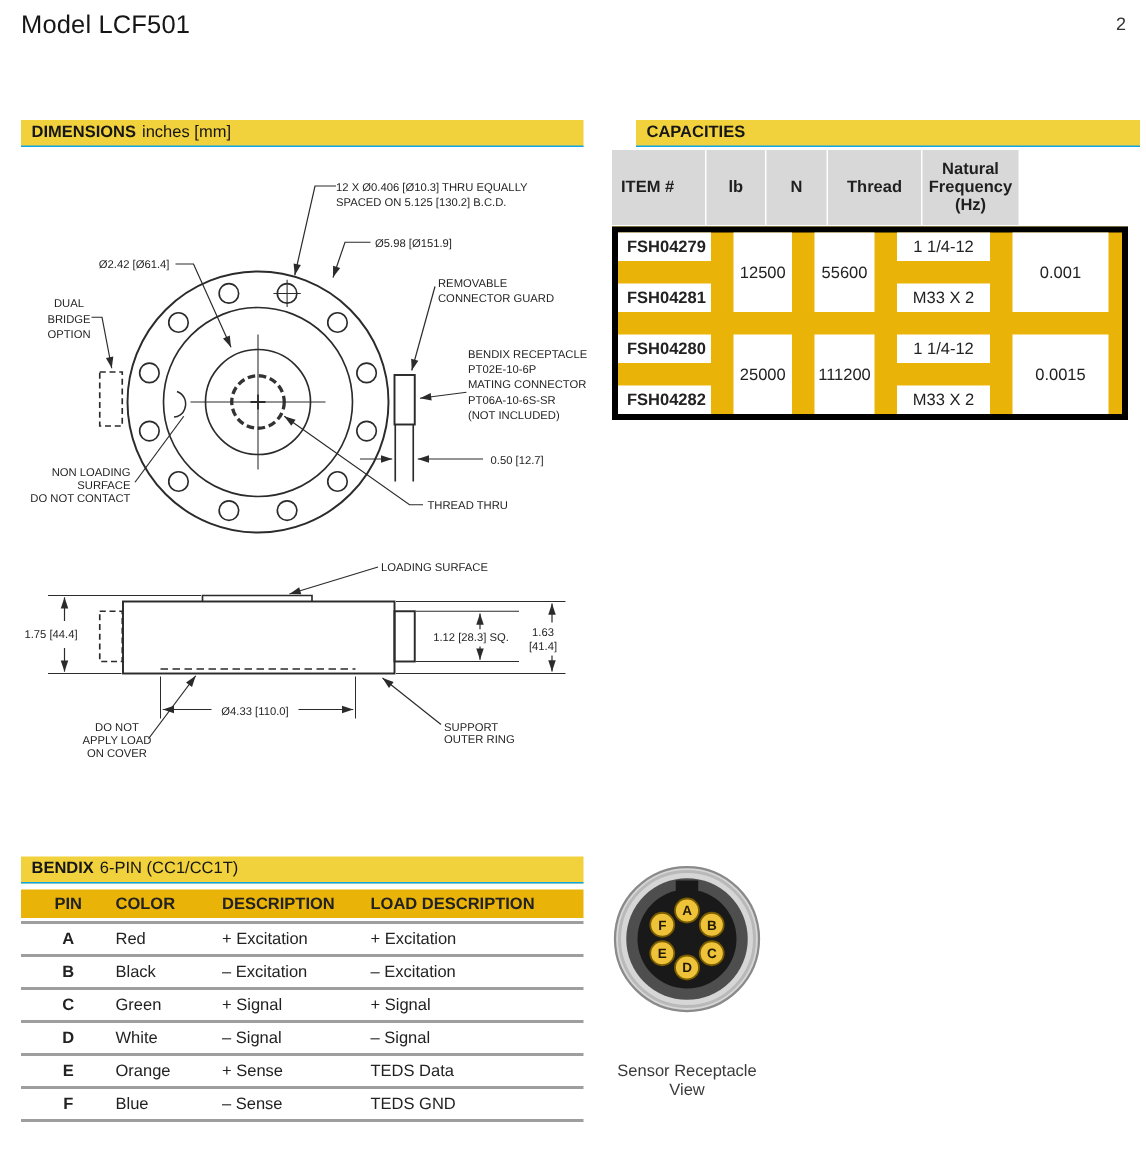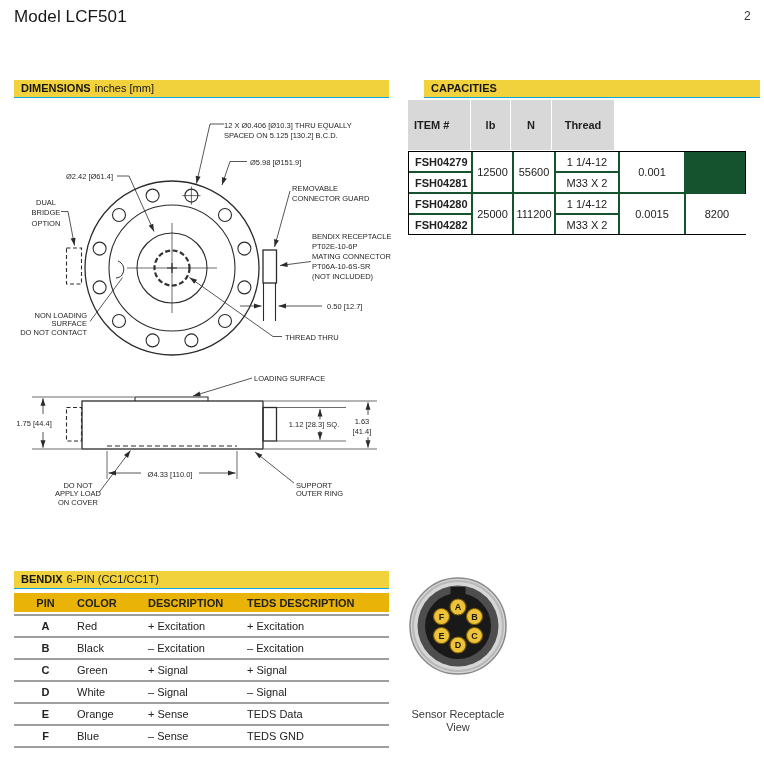--- a/index.html
+++ b/index.html
@@ -15,21 +15,21 @@
   .bar b{font-weight:bold;}
   .bar .rest{margin-left:4px;font-weight:normal;}
   
   .cap-head{left:408px;top:100px;width:336px;height:50px;display:grid;
             grid-template-columns:62px 39px 40px 62px 64px 62px;column-gap:1px;}
   .cap-head .hc{background:#D8D8D8;display:flex;flex-direction:column;align-items:center;
             justify-content:center;font-size:11px;font-weight:bold;line-height:12px;text-align:center;}
   .cap-head .hc.left{align-items:flex-start;padding-left:6px;}
   .cap-body{left:408px;top:151px;width:336px;display:grid;
             grid-template-columns:62px 39px 40px 62px 64px 62px;grid-auto-rows:19px;
-            gap:2px;background:#14532d;border:1px solid #000000;}
+            gap:15px;background:#eab308;border:4px solid #000000;}
   .cap-cell{background:#fff;display:flex;align-items:center;justify-content:center;
             font-size:11px;color:#222;}
   .cap-cell.item{justify-content:flex-start;padding-left:6px;font-weight:bold;}
   
   .bx-head{left:14px;top:593px;width:375px;height:19px;background:#eab308;display:grid;
            grid-template-columns:63px 71px 99px 1fr;align-items:center;
            font-size:11px;font-weight:bold;color:#222;}
   .bx-head .c0{text-align:center;}
   .bx-rows{left:14px;top:614px;width:375px;}
   .bx-row{height:22px;box-sizing:border-box;border-top:2px solid #9E9E9E;display:grid;
@@ -200,20 +200,25 @@
 
 <div class="abs bar" style="left:408px;top:80px;width:329px;margin-left:16px;">
   <b>CAPACITIES</b>
 </div>
 
 <div class="abs cap-head">
   <div class="hc left">ITEM #</div>
   <div class="hc">lb</div>
   <div class="hc">N</div>
   <div class="hc">Thread</div>
+  <div class="hc">
+    <span>Natural</span>
+    <span>Frequency</span>
+    <span>(Hz)</span>
+  </div>
 </div>
 
 <div class="abs cap-body">
 
   <div class="cap-cell item" style="grid-row:1;grid-column:1;">FSH04279</div>
   <div class="cap-cell" style="grid-row:1/3;grid-column:2;">12500</div>
   <div class="cap-cell" style="grid-row:1/3;grid-column:3;">55600</div>
   <div class="cap-cell" style="grid-row:1;grid-column:4;">1 1/4-12</div>
   <div class="cap-cell" style="grid-row:1/3;grid-column:5;">0.001</div>
   <div class="cap-cell item" style="grid-row:2;grid-column:1;">FSH04281</div>
@@ -230,21 +235,21 @@
 </div>
 
 <div class="abs bar" style="left:14px;top:571px;width:368px;">
   <b>BENDIX</b><span class="rest">6-PIN (CC1/CC1T)</span>
 </div>
 
 <div class="abs bx-head">
   <div class="c0">PIN</div>
   <div>COLOR</div>
   <div>DESCRIPTION</div>
-  <div>TEDS DESCRIPTION</div>
+  <div>LOAD DESCRIPTION</div>
 </div>
 
 <div class="abs bx-rows">
   <div class="bx-row">
     <div class="c0">A</div>
     <div>Red</div>
     <div>+ Excitation</div>
     <div>+ Excitation</div>
   </div>
   <div class="bx-row">

